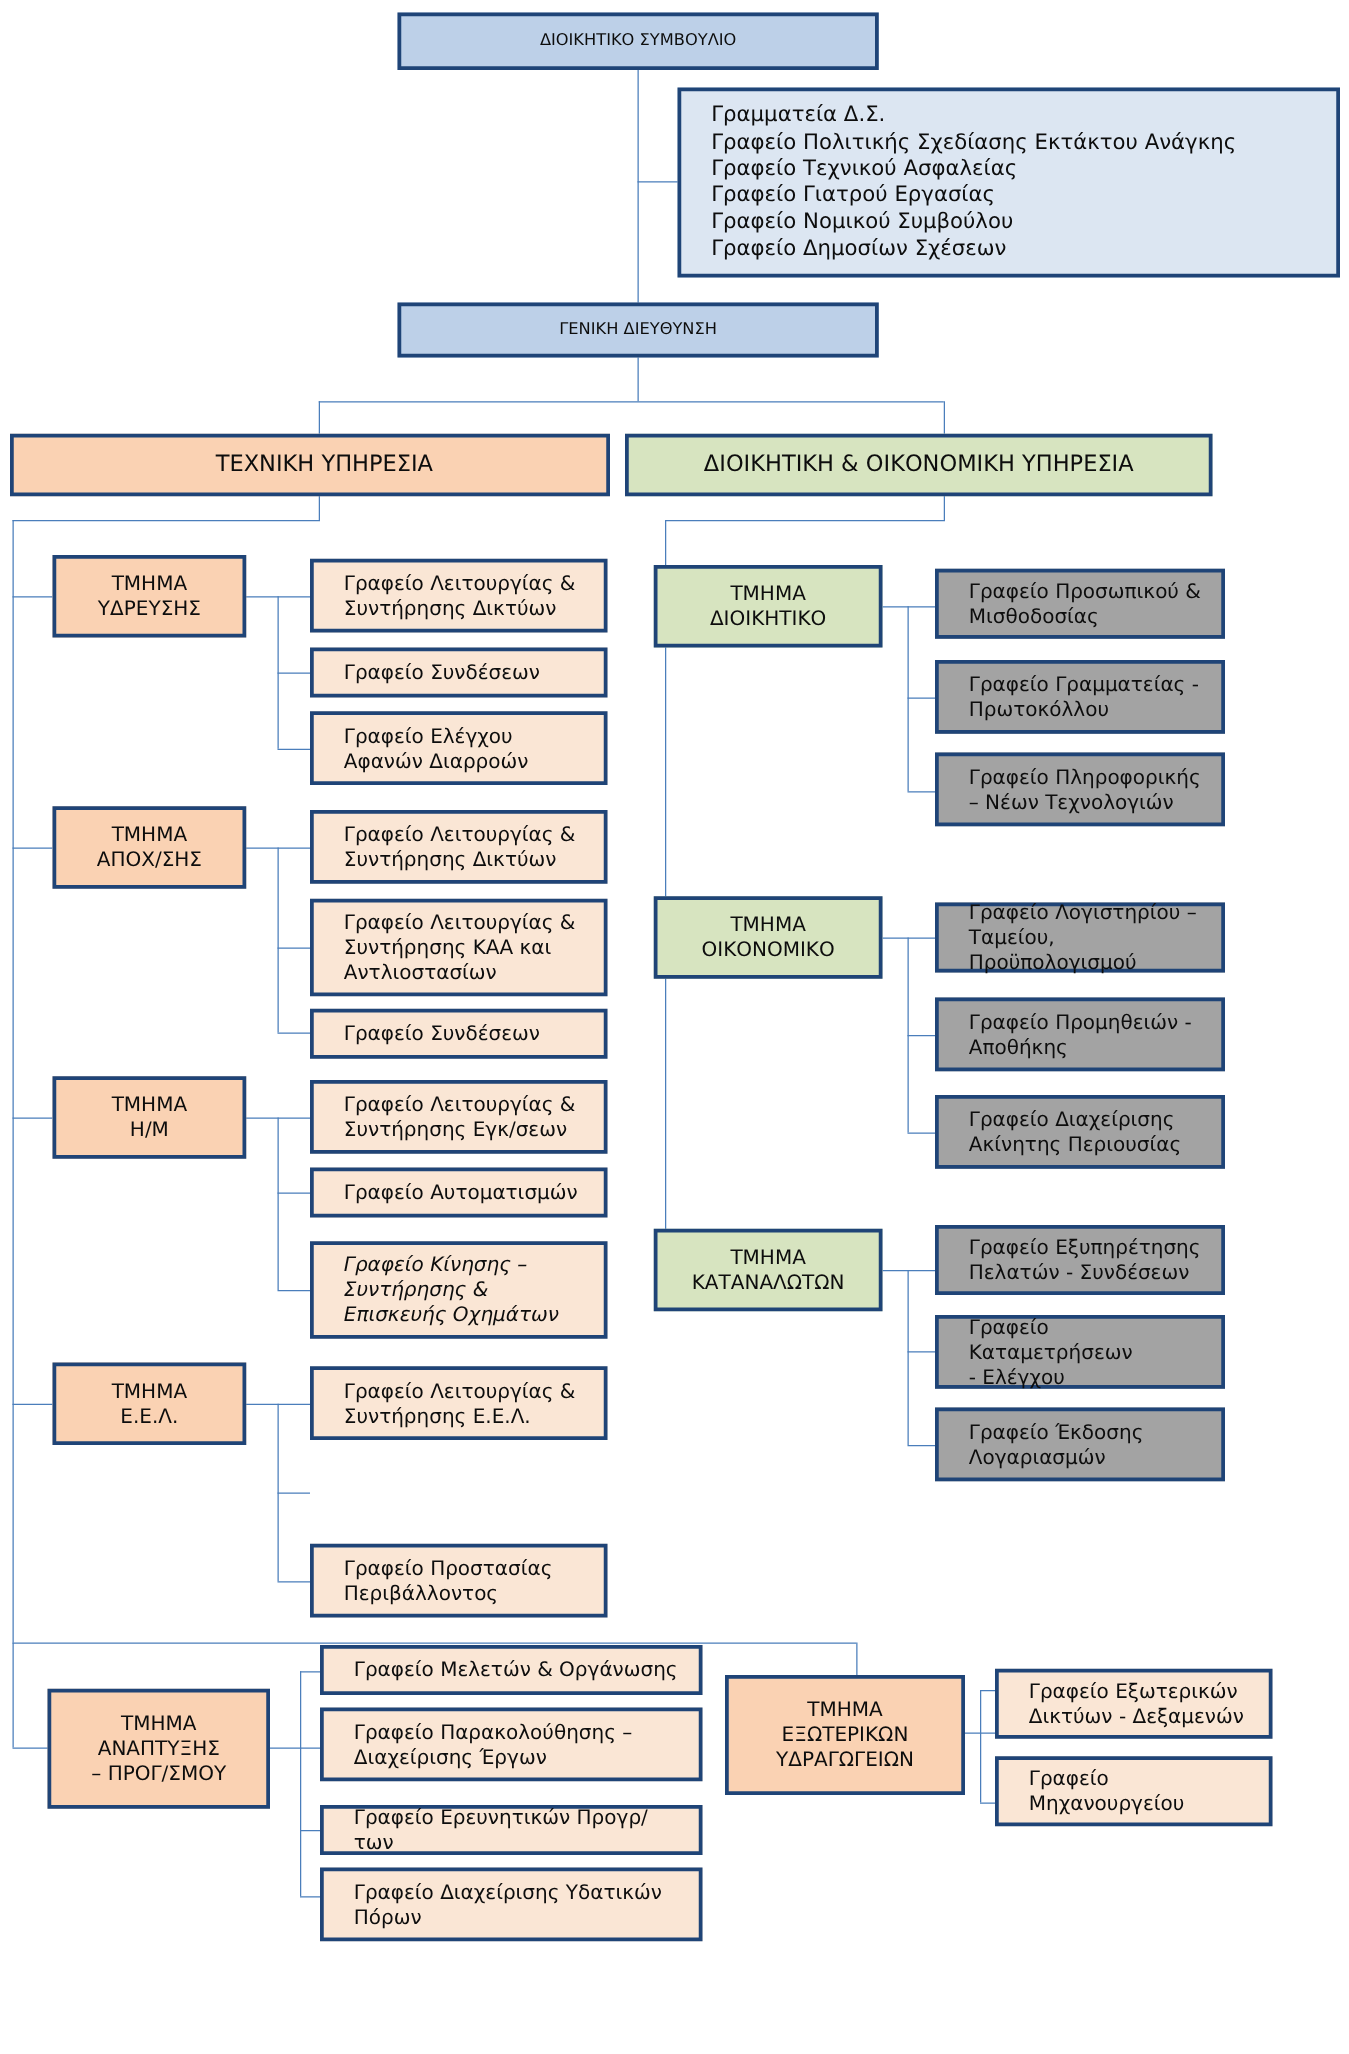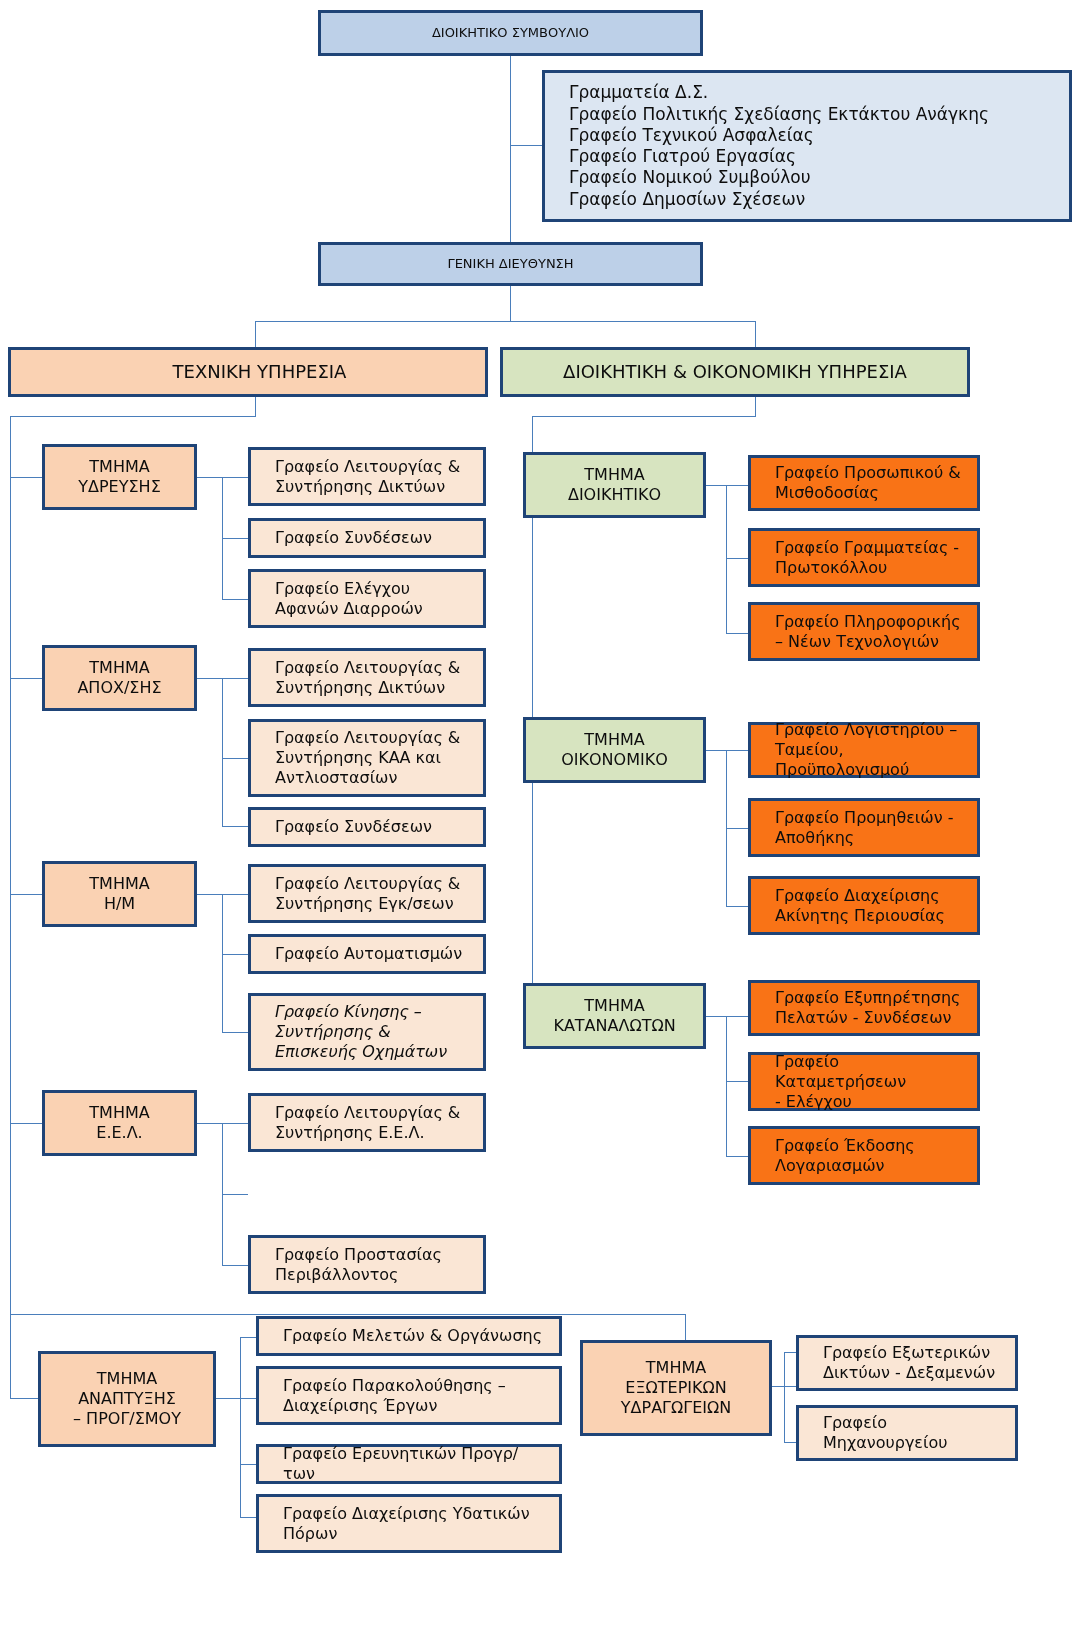--- a/index.html
+++ b/index.html
@@ -33,21 +33,21 @@
   .blue{background:#bdd0e8;}
   
   .blue-lite{background:#dce6f2;}
   
   .orange{background:#fad2b3;}
   
   .orange-lite{background:#fae6d5;}
   
   .green{background:#d7e4c0;}
   
-  .green-lite{background:#f97316;}
+  .green-lite{background:#a3a3a3;}
 
   .t-xl{font-size:13px;}
   .t-lg{font-size:18px;}
   .t-md{font-size:16px;}
   .pad-l{padding:6px 10px;}
   .pad-c{padding:4px 8px;}
   .stafflist{white-space:pre-line;font-size:17px;padding:10px 16px;align-items:center;}
 </style>
 </head>
 <body>

